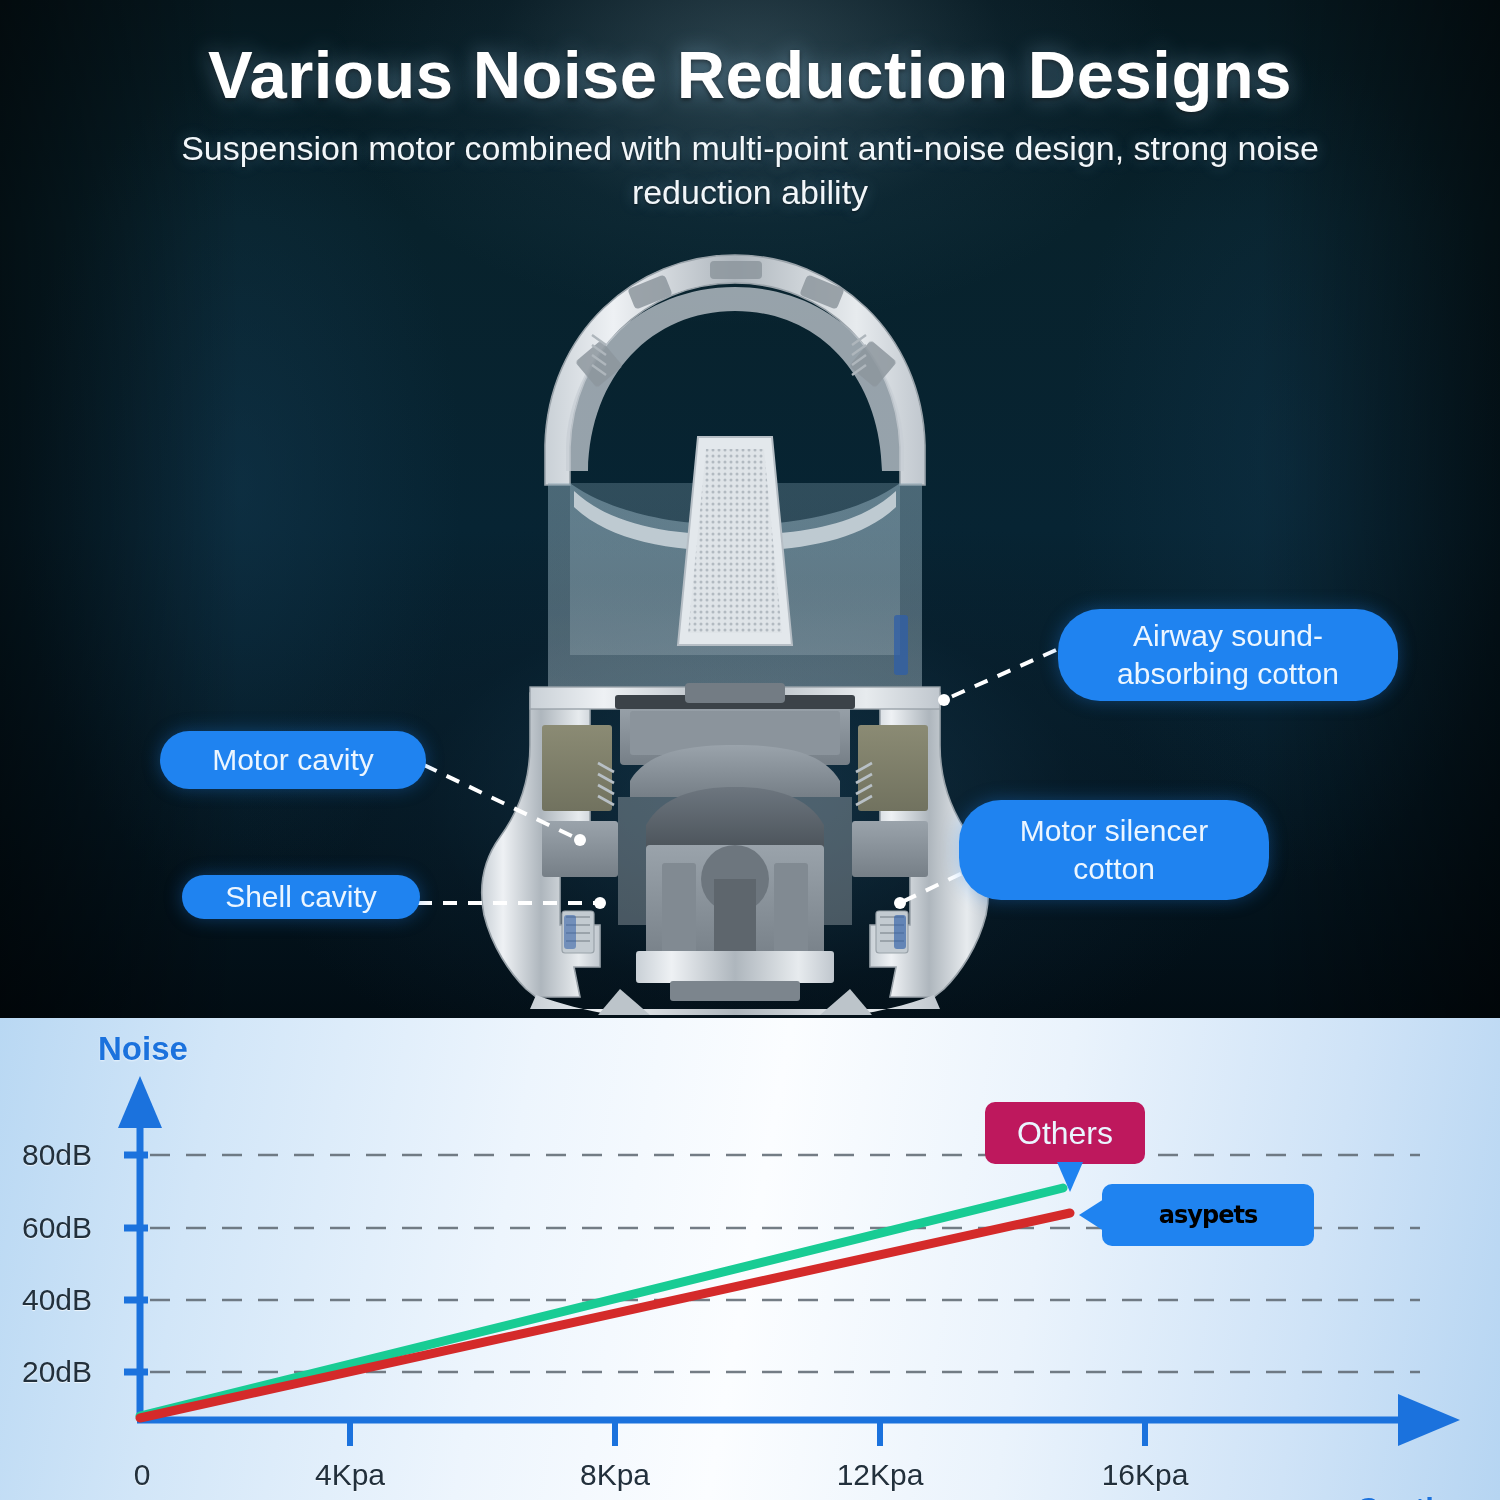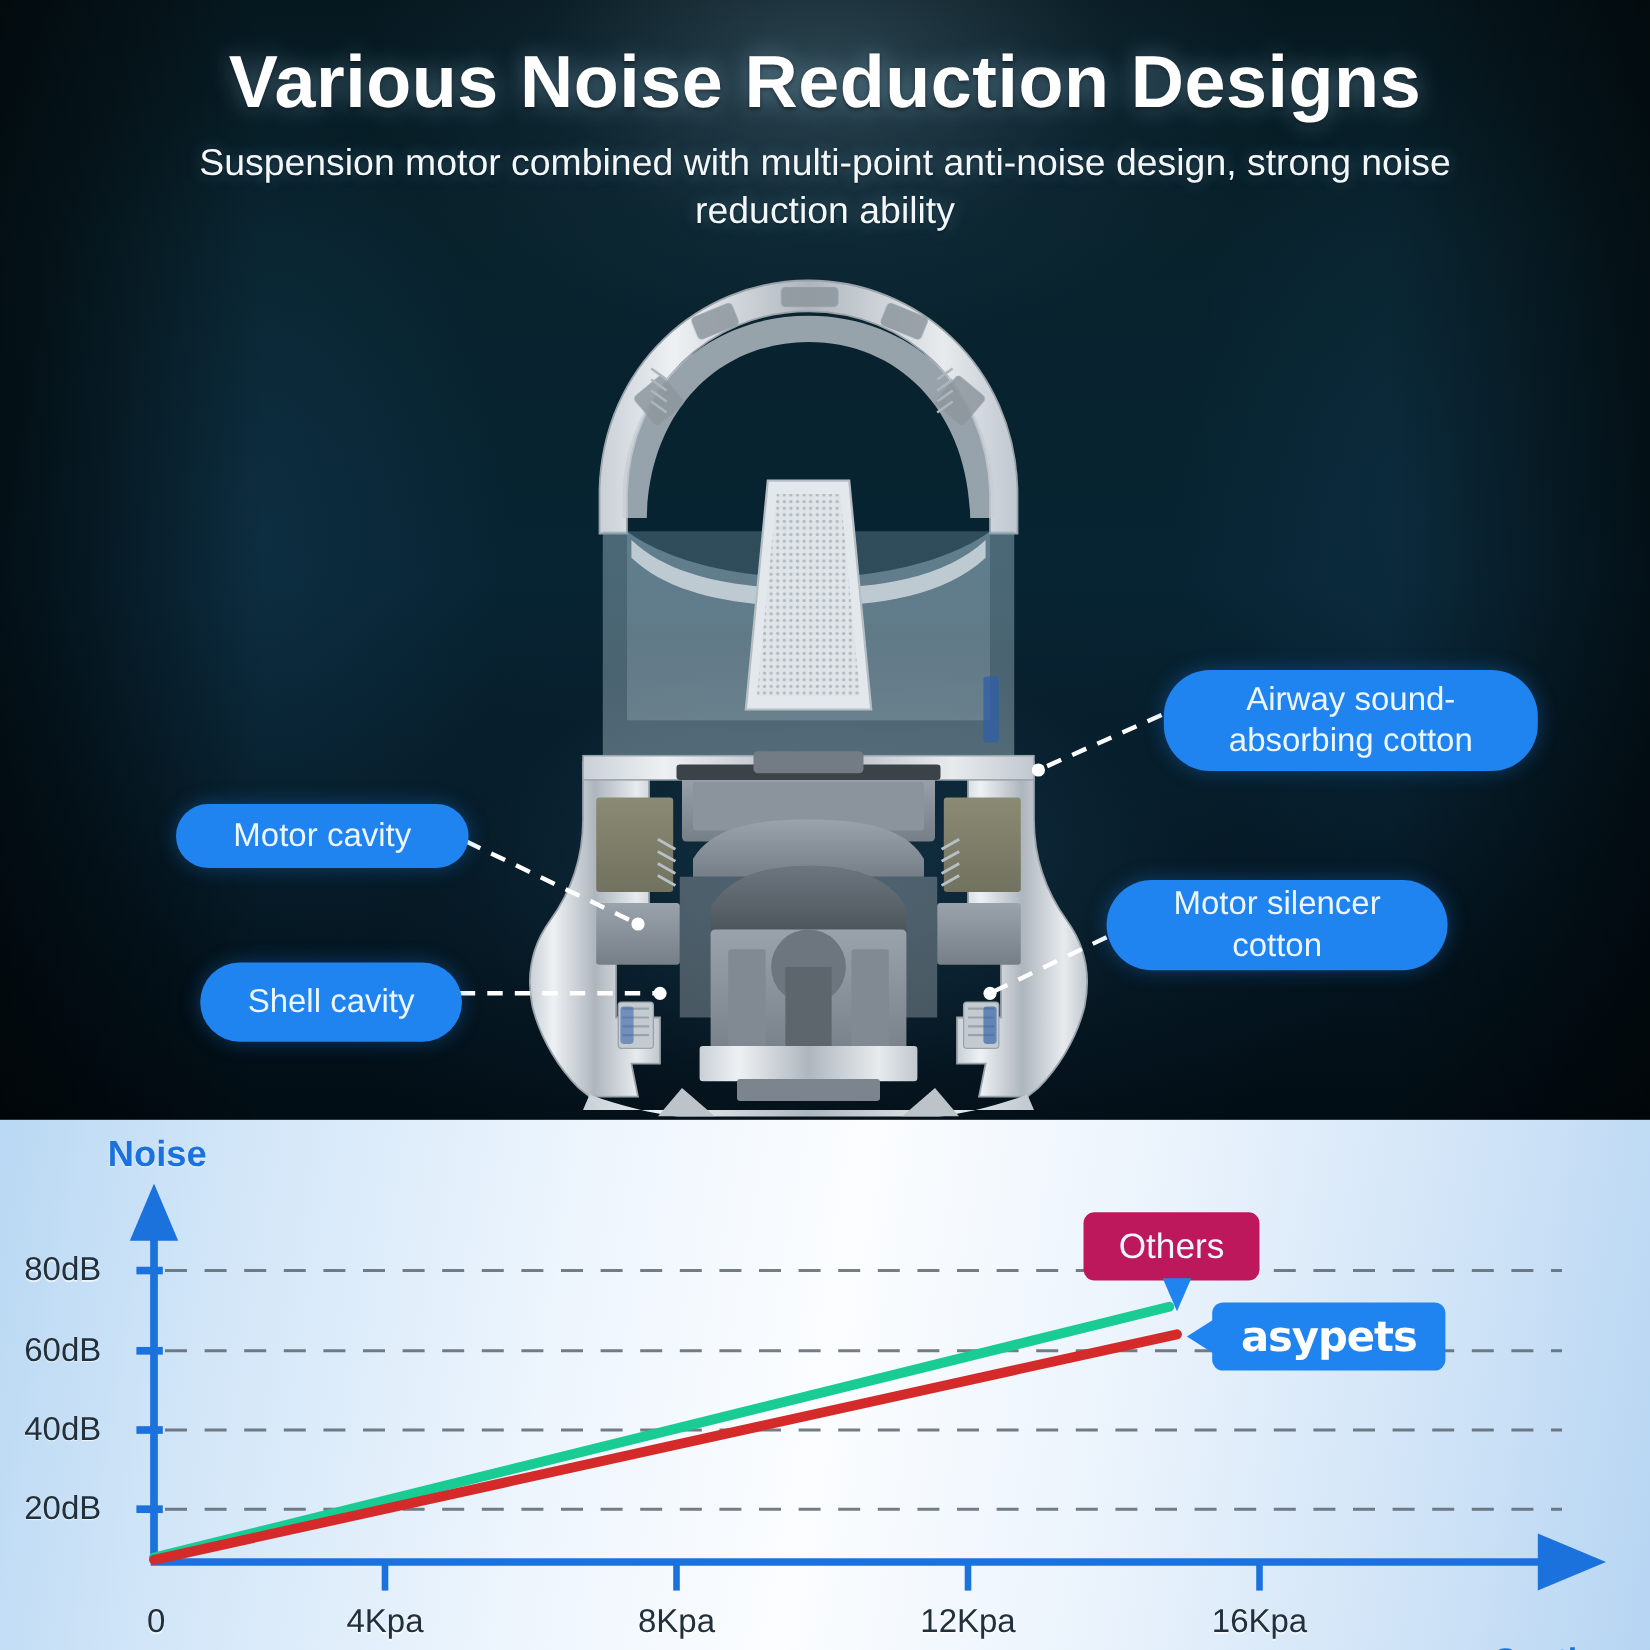--- a/index.html
+++ b/index.html
@@ -46,23 +46,23 @@
 
   
   .pill {
     position:absolute; background:#1f83f0; color:#ecf6ff; border-radius:42px;
     display:flex; align-items:center; justify-content:center; text-align:center;
     font-size:30px; line-height:38px; font-weight:400; z-index:8;
     box-shadow:0 0 18px rgba(31,131,240,.35);
     padding:8px 22px;
   }
   #pill-motor-cavity { left:160px; top:731px; width:266px; height:58px; }
-  #pill-shell-cavity { left:182px; top:875px; width:238px; height:72px; }
+  #pill-shell-cavity { left:182px; top:875px; width:238px; height:44px; }
   #pill-airway       { left:1058px; top:609px; width:340px; height:92px; }
-  #pill-silencer     { left:1006px; top:800px; width:310px; height:82px; }
+  #pill-silencer     { left:959px; top:800px; width:310px; height:100px; }
 
   
   #leaders { position:absolute; left:0; top:0; width:1500px; height:1018px; z-index:7; pointer-events:none; }
 
   
   #chart {
     position:absolute; left:0; top:1018px; width:1500px; height:482px;
     background:
       linear-gradient(100deg,#b9d8f3 0%, #d2e6f8 14%, #edf5fd 34%, #fbfdff 50%, #eaf3fc 68%, #cfe3f7 86%, #b6d5f2 100%);
     overflow:hidden;
@@ -102,21 +102,21 @@
     position:absolute; left:1102px; top:1184px; width:212px; height:62px;
     background:#1f83f0; border-radius:10px; z-index:5;
     display:flex; align-items:center; justify-content:center;
   }
   #brand-tail {
     position:absolute; left:1079px; top:1199px; width:0; height:0; z-index:5;
     border-top:16px solid transparent; border-bottom:16px solid transparent;
     border-right:25px solid #1f83f0;
   }
   #brand-text {
-    font-size:38px; font-weight:bold; color:#ffffff; letter-spacing:-1px;
+    font-size:24px; font-weight:bold; color:#000000; letter-spacing:-1px;
     font-family:"DejaVu Sans", sans-serif;
   }
 </style>
 </head>
 <body>
 
 <div id="hero">
 
   <div id="title">Various Noise Reduction Designs</div>
   <div id="subtitle">Suspension motor combined with multi-point anti-noise design, strong noise reduction ability</div>

